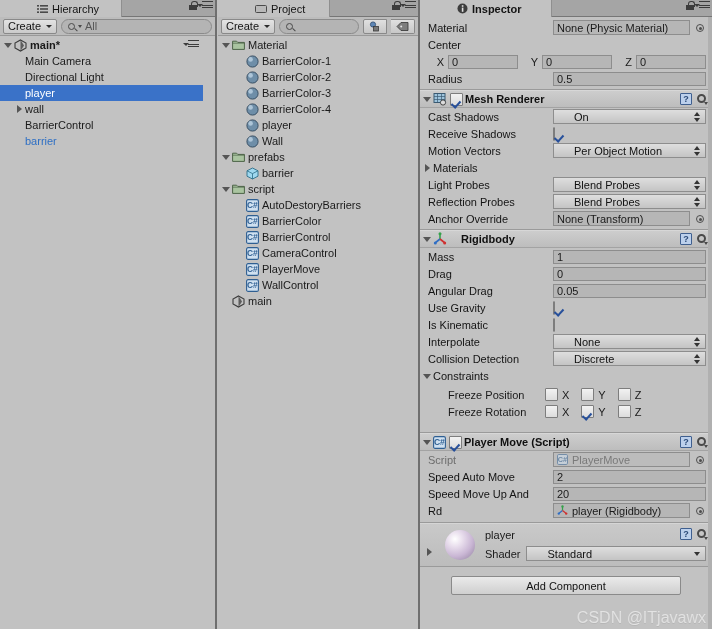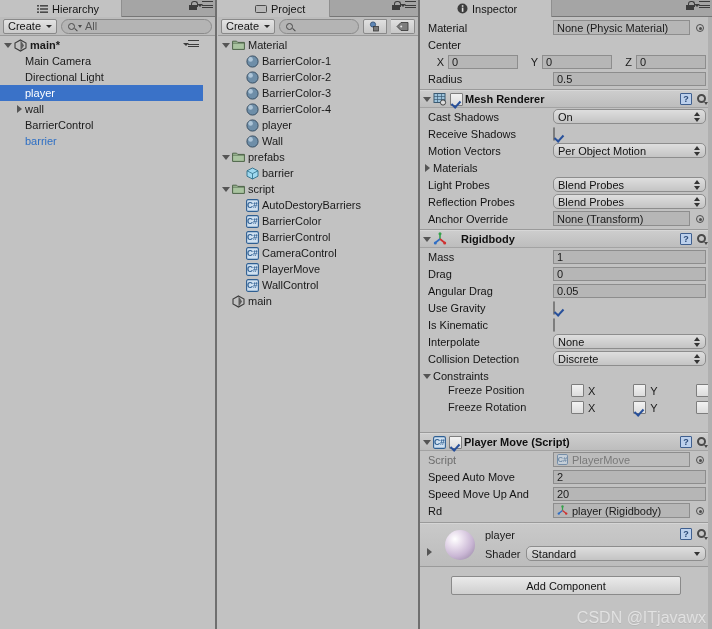--- a/index.html
+++ b/index.html
@@ -177,22 +177,22 @@
   .objfield.dim { color:#7a7a7a; background:#bcbcbc; }
   .selector {
     width: 13px; height: 13px; flex:none; margin-left: 3px;
     display:flex; align-items:center; justify-content:center;
   }
   .selector .o { width:8px;height:8px;border:1px solid #4e4e4e;border-radius:50%; position:relative;}
   .selector .o:after{content:"";position:absolute;left:2.5px;top:2.5px;width:3px;height:3px;background:#4e4e4e;border-radius:50%;}
 
   .popup {
     height: 15px; background: linear-gradient(#dedede,#c4c4c4);
-    border: 1px solid #8d8d8d; border-radius: 5px;
-    display:flex; align-items:center; padding: 0 4px;
+    border: 1px solid #8d8d8d; border-radius: 0;
+    display:flex; align-items:center; padding: 0 20px;
     font-size: 11px; color:#111; position: relative;
   }
   .popup .updown {
     position:absolute; right:4px; top:2px; width:7px; height:10px;
   }
   .popup .updown:before {
     content:""; position:absolute; left:0; top:0;
     border-left:3.5px solid transparent;border-right:3.5px solid transparent;border-bottom:4px solid #333;
   }
   .popup .updown:after {
@@ -209,21 +209,21 @@
     position: relative;
   }
   .cb.on:after {
     content:""; position:absolute; left:2px; top:5px;
     width:4px; height:7px; border:solid #27509b;
     border-width: 0 2px 2px 0; transform: rotate(42deg);
   }
   .axisrow { display:flex; align-items:center; gap:4px; padding-left: 8px; height:17px; }
   .axlab { width: 16px; text-align: right; font-size: 11px; flex:none; }
 
-  .frzrow { display:flex; align-items:flex-start; height:17px; padding-left:8px;gap:26px; }
+  .frzrow { display:flex; align-items:flex-end; height:17px; padding-left:8px; }
   .frzlbl { width: 117px; flex:none; padding-left: 20px; font-size: 11px;}
   .frzitem { display:flex; align-items:center; gap:4px; margin-right: 12px; }
 
   .mat-prev {
     height: 44px; display:flex; align-items:center; padding-left: 4px;
     background: linear-gradient(#c9c9c9,#bcbcbc);
     border-top: 1px solid #d5d5d5;
     border-bottom: 1px solid #9a9a9a;
     position: relative;
   }
@@ -552,21 +552,21 @@
             <span class="lbl">main</span>
           </div>
         </div>
     </div>
   </div>
 
   <div class="vsep" style="left:418px;"></div>
 
   <div class="panel" style="left:420px;top:0;width:292px;height:629px;">
     <div class="tabbar">
-      <div class="tab" style="width:100px;">
+      <div class="tab" style="width:100px;font-weight:bold;">
         <span class="ticon">
           <svg width="11" height="11" viewBox="0 0 11 11">
             <circle cx="5.5" cy="5.5" r="5" fill="#3d3d3d"></circle>
             <rect x="4.8" y="2.2" width="1.6" height="1.6" fill="#e2e2e2"></rect>
             <rect x="4.8" y="4.6" width="1.6" height="4.2" fill="#e2e2e2"></rect>
           </svg>
         </span>
         <span>Inspector</span>
       </div>
       <div class="tabbar-right">

